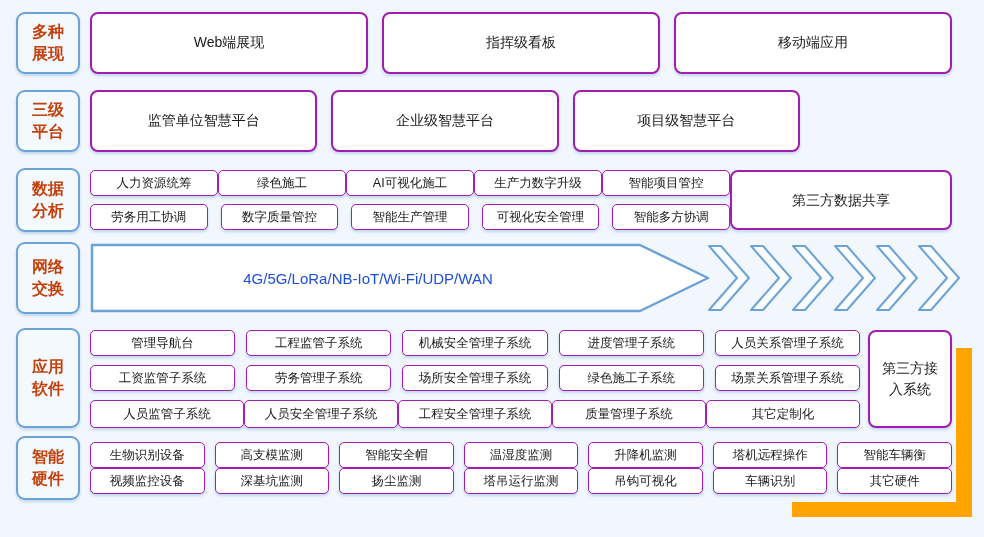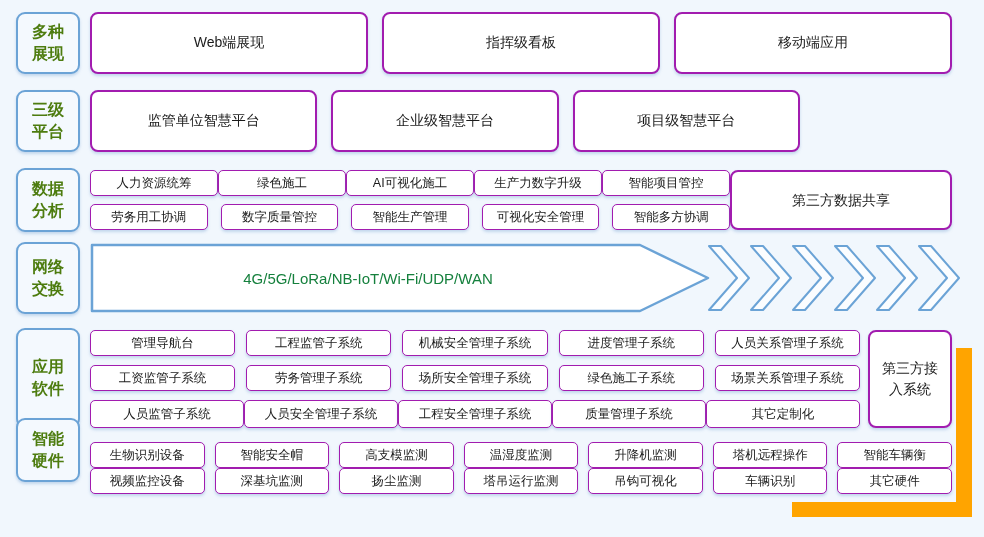--- a/index.html
+++ b/index.html
@@ -11,21 +11,21 @@
     width: 984px; height: 537px;
     background: #f1f7fd;
     overflow: hidden;
   }
 
   
   .side-label {
     position: absolute; left: 16px; width: 64px;
     border: 2px solid #6ba3d6; border-radius: 9px;
     background: #f4f9fe;
-    color: #4d7c0f; font-weight: bold; font-size: 16px;
+    color: #c2410c; font-weight: bold; font-size: 16px;
     display: flex; align-items: center; justify-content: center;
     text-align: right; white-space: pre-line; line-height: 1.4;
     box-shadow: 0 2px 3px rgba(110,155,205,.35);
     z-index: 1;
   }
 
   .band { position: absolute; display: flex; z-index: 1; }
   .band.col { flex-direction: column; justify-content: space-between; }
   .line { display: flex; }
 
@@ -42,21 +42,21 @@
     font-size: 12.5px;
   }
   .box.tall { position: absolute; z-index: 1; line-height: 1.5; padding: 0 10px; }
 
   
   .arrow-wrap { position: absolute; left: 90px; top: 243px; width: 622px; height: 70px; z-index: 1; }
   .arrow-wrap svg { display: block; }
   .arrow-text {
     position: absolute; left: 0; top: 0; width: 556px; height: 70px;
     display: flex; align-items: center; justify-content: center;
-    font-size: 15px; color: #15803d;
+    font-size: 15px; color: #1d4ed8;
   }
   .chevrons { position: absolute; left: 708px; top: 243px; height: 70px; display: flex; z-index: 1; }
 
   
   .hl { position: absolute; background: #ffa400; z-index: 0; }
   .hl-v { left: 956px; top: 348px; width: 16px; height: 168px; }
   .hl-h { left: 792px; top: 502px; width: 180px; height: 15px; }
 </style>
 </head>
 <body>
@@ -69,21 +69,21 @@
   <div class="side-label" style="top:12px;height:62px">多种
 展现</div>
   <div class="side-label" style="top:90px;height:62px">三级
 平台</div>
   <div class="side-label" style="top:168px;height:64px">数据
 分析</div>
   <div class="side-label" style="top:242px;height:72px">网络
 交换</div>
   <div class="side-label" style="top:328px;height:100px">应用
 软件</div>
-  <div class="side-label" style="top:418px;height:64px">智能
+  <div class="side-label" style="top:436px;height:64px">智能
 硬件</div>
 
   <div class="band" style="left:90px;top:12px;width:862px;height:62px;gap:14px">
     <div class="box grow">Web端展现</div>
     <div class="box grow">指挥级看板</div>
     <div class="box grow">移动端应用</div>
   </div>
 
   <div class="band" style="left:90px;top:90px;width:710px;height:62px;gap:14px">
     <div class="box grow">监管单位智慧平台</div>
@@ -157,22 +157,22 @@
       <div class="box small grow">工程安全管理子系统</div>
       <div class="box small grow">质量管理子系统</div>
       <div class="box small grow">其它定制化</div>
     </div>
   </div>
   <div class="box tall" style="left:868px;top:330px;width:84px;height:98px;font-size:14px">第三方接入系统</div>
 
   <div class="band col" style="left:90px;top:442px;width:862px;height:52px">
     <div class="line" style="gap:10px;height:27px">
       <div class="box small grow">生物识别设备</div>
+      <div class="box small grow">高支模监测</div>
       <div class="box small grow">智能安全帽</div>
-      <div class="box small grow">高支模监测</div>
       <div class="box small grow">温湿度监测</div>
       <div class="box small grow">升降机监测</div>
       <div class="box small grow">塔机远程操作</div>
       <div class="box small grow">智能车辆衡</div>
     </div>
     <div class="line" style="gap:10px;height:27px">
       <div class="box small grow">视频监控设备</div>
       <div class="box small grow">深基坑监测</div>
       <div class="box small grow">扬尘监测</div>
       <div class="box small grow">塔吊运行监测</div>

